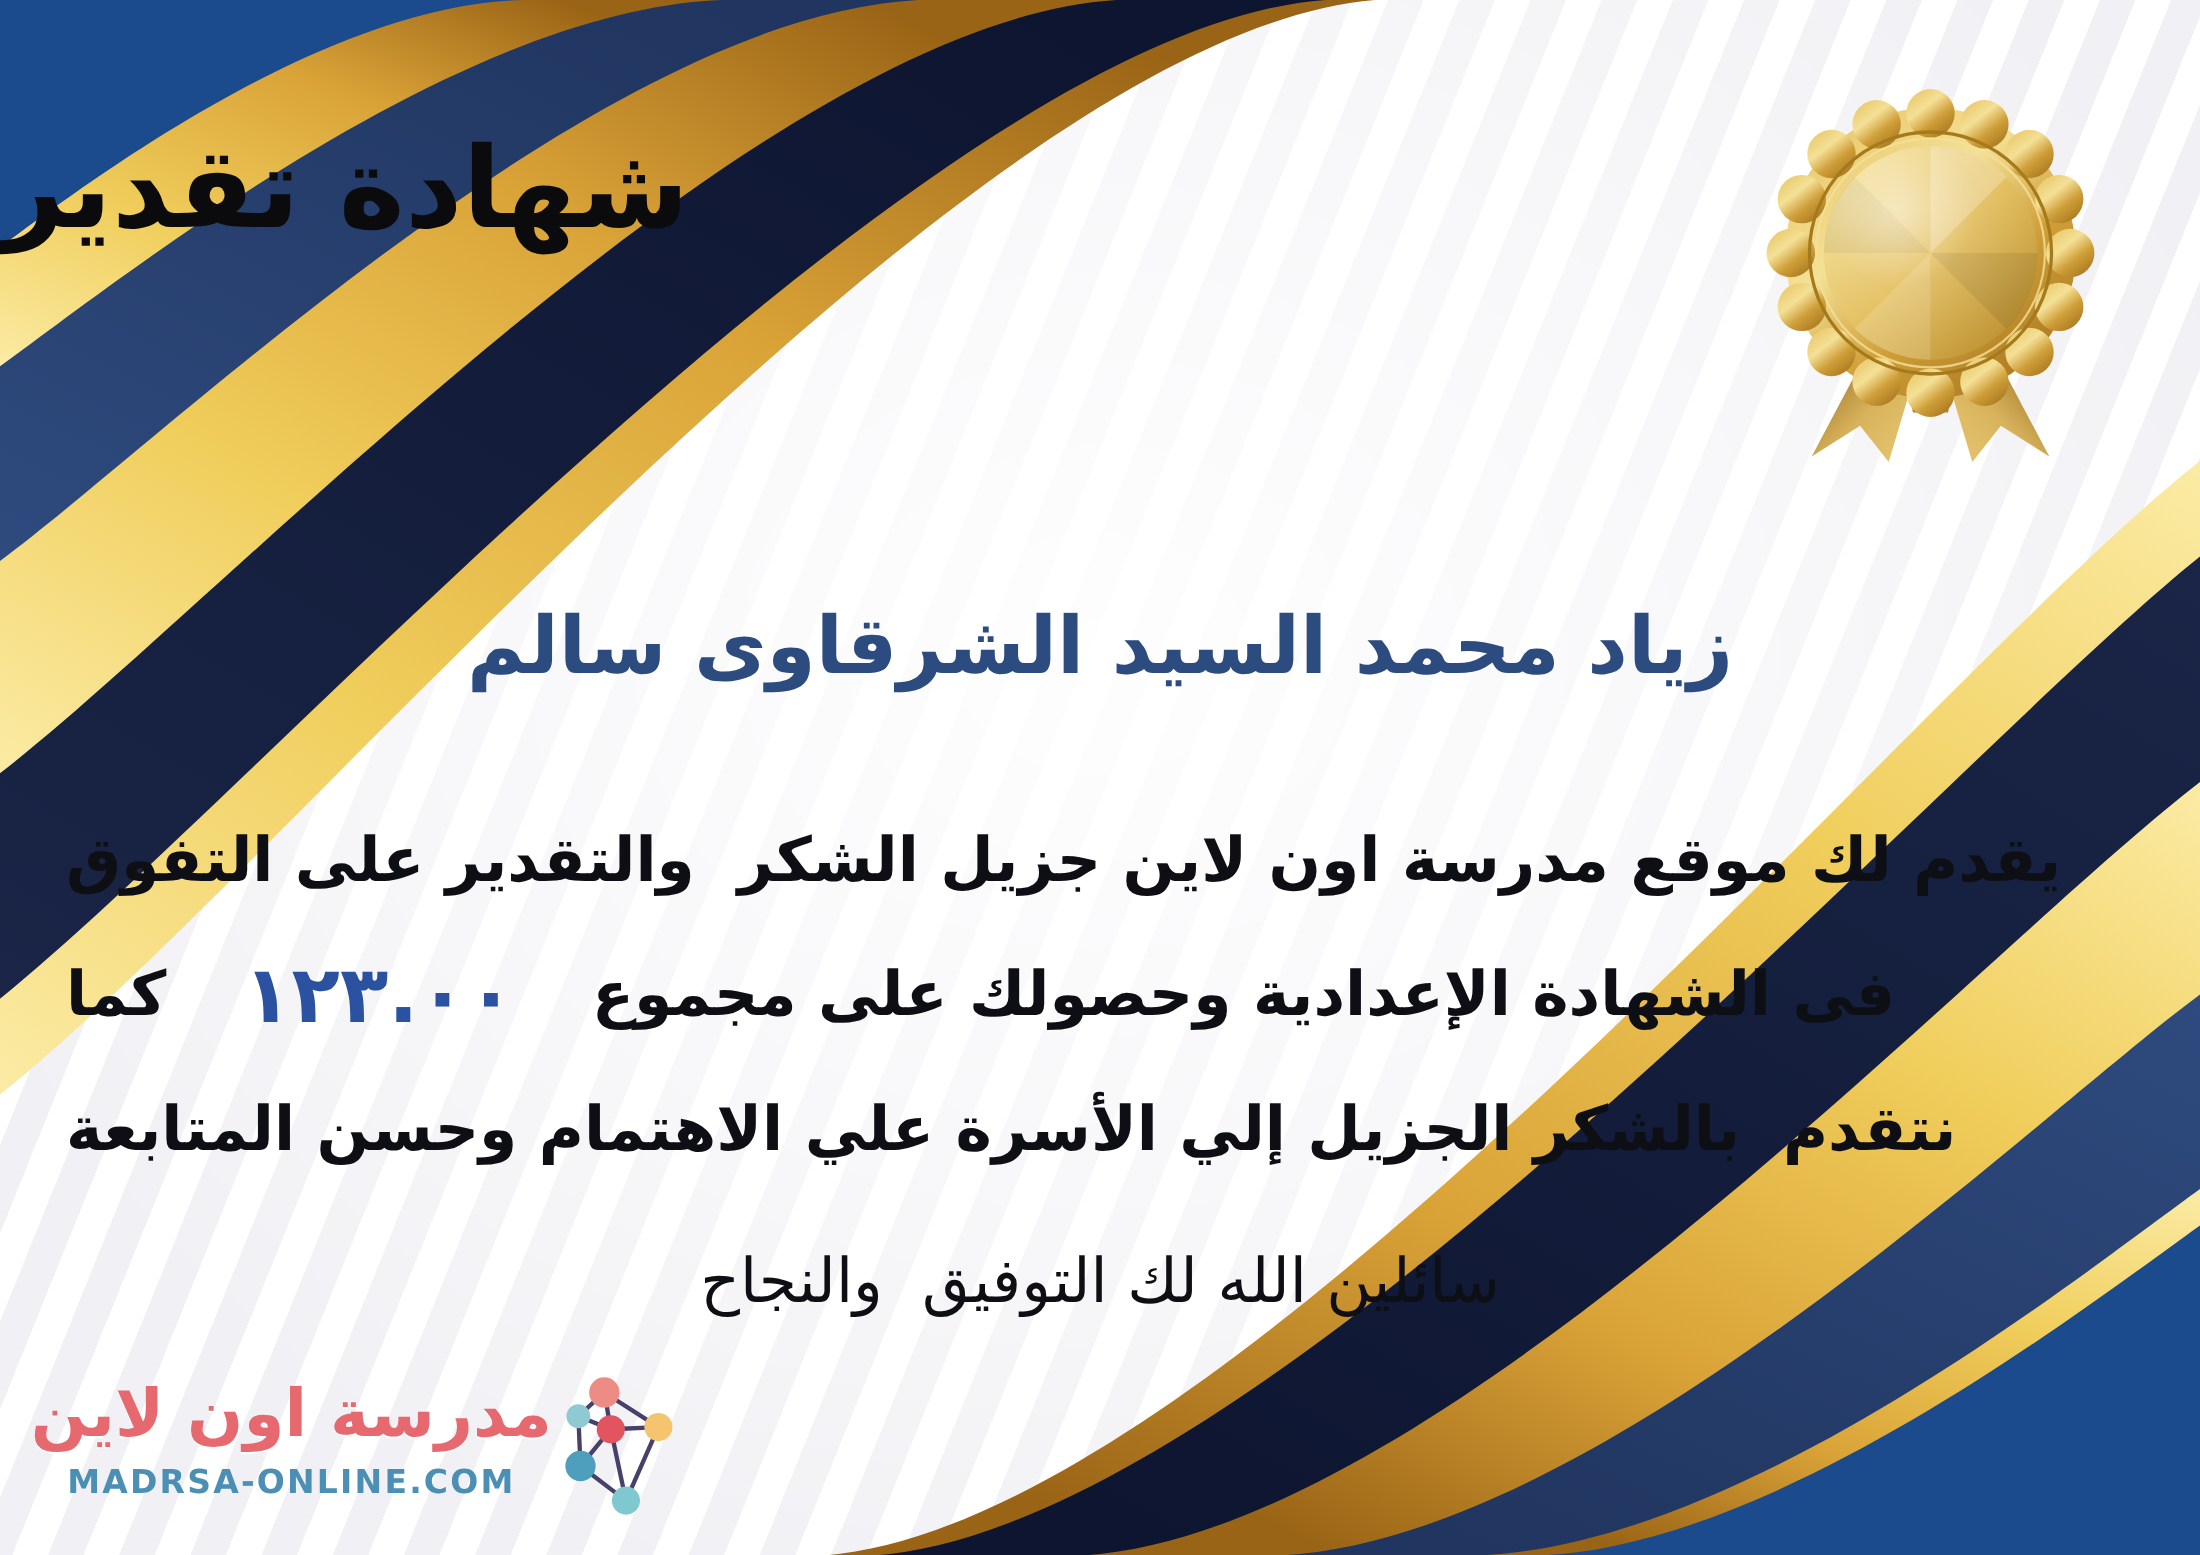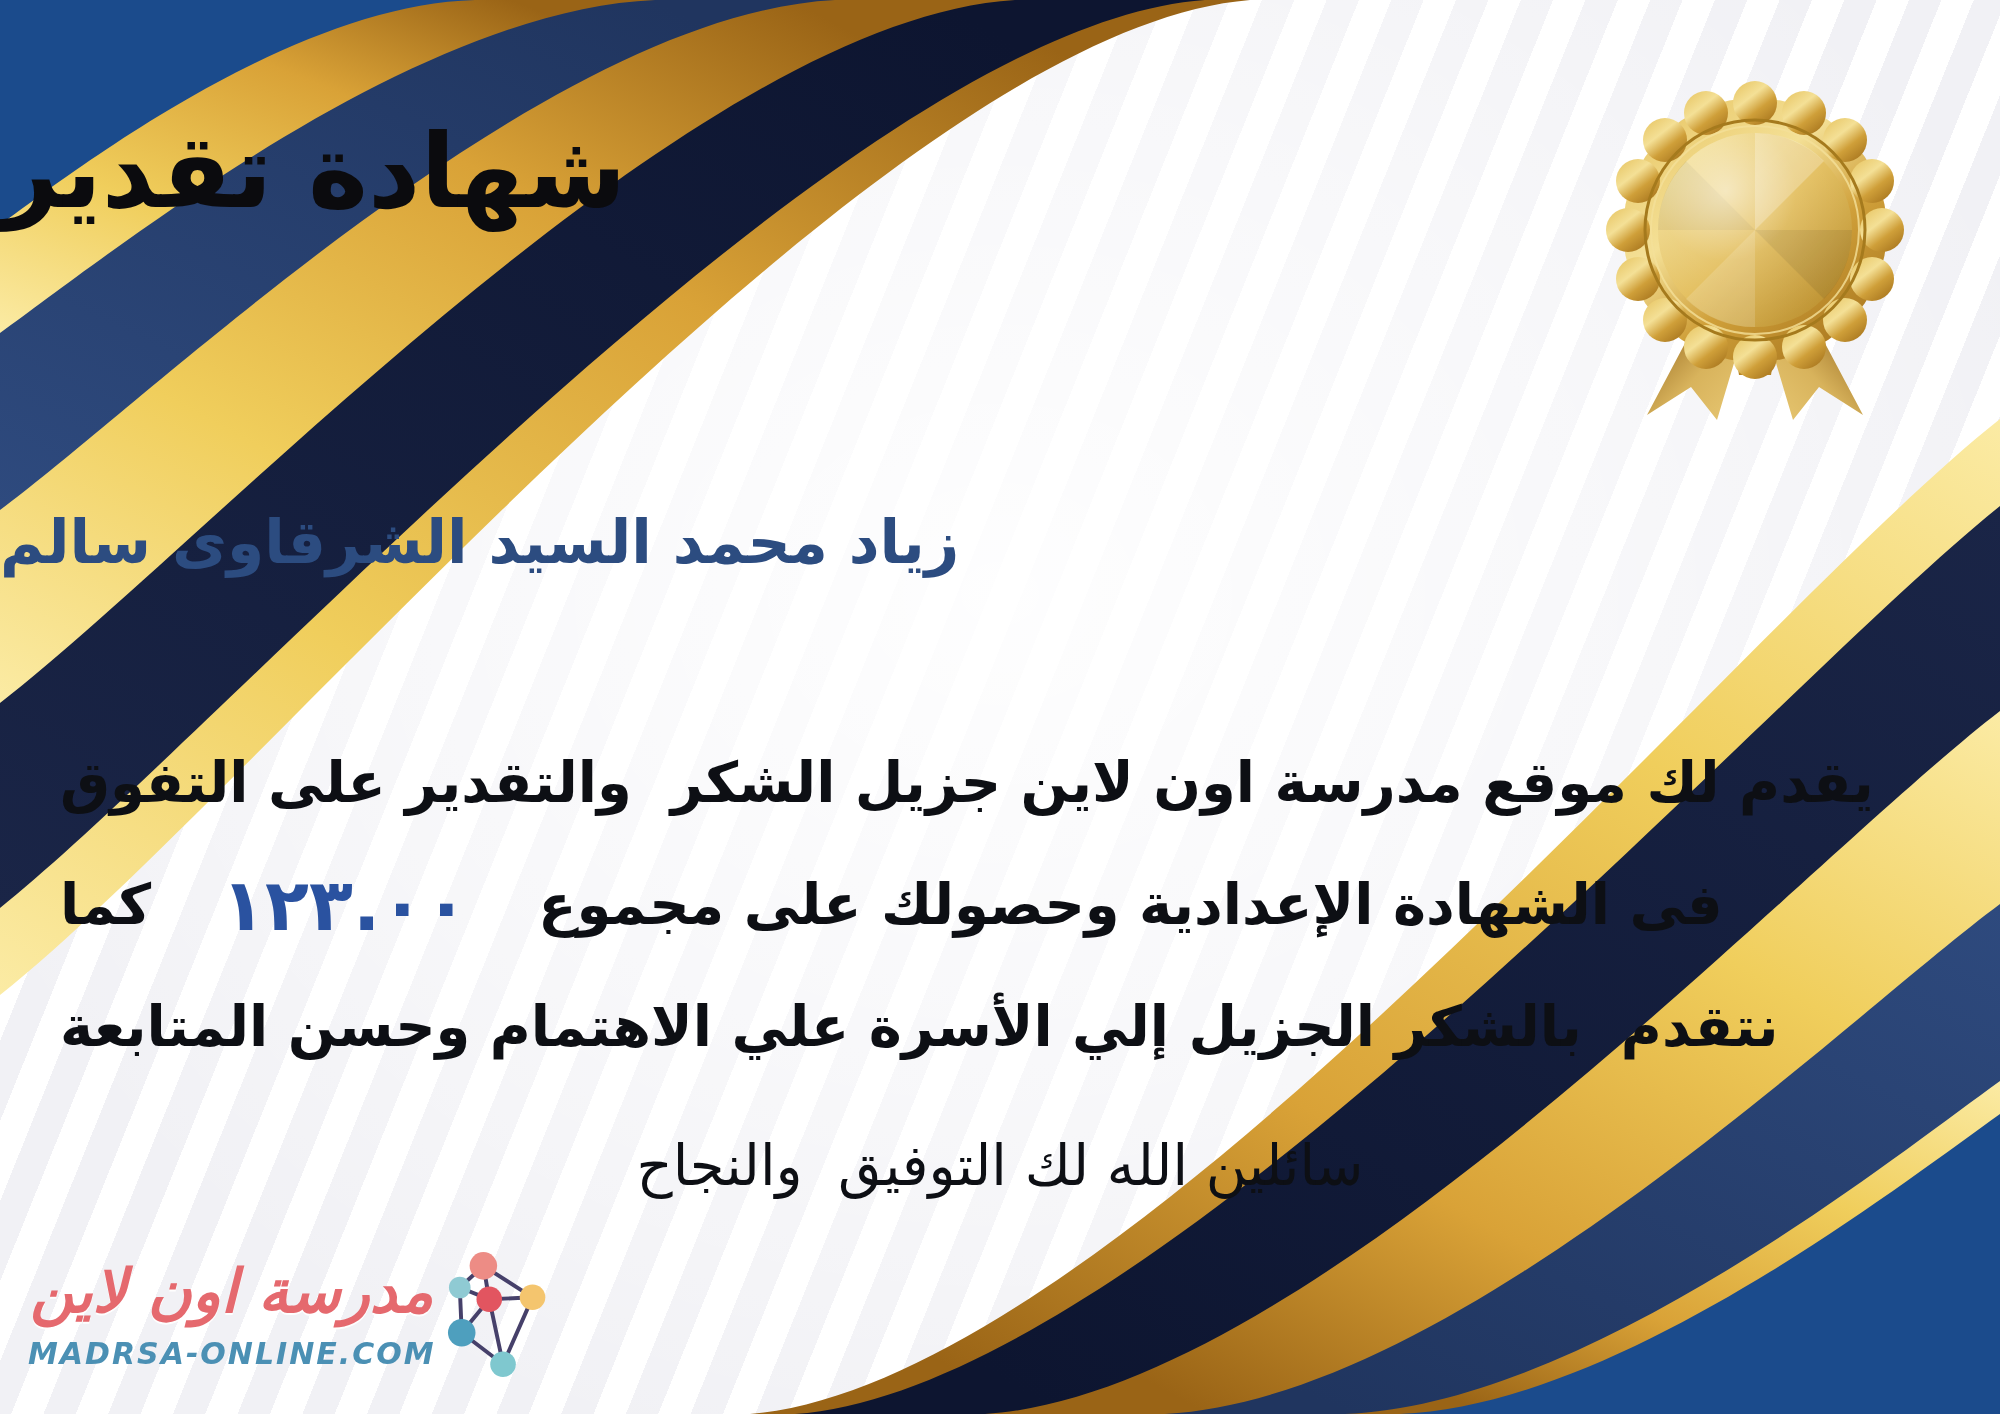--- a/index.html
+++ b/index.html
@@ -17,22 +17,22 @@
   .corner-decor{position:absolute;inset:0;width:100%;height:100%;}
 
   
   .pre{white-space:pre-wrap;}
   .title{
     position:absolute;top:92px;left:0;width:100%;margin:0;
     text-align:left;font-size:102px;line-height:160px;font-weight:700;
     color:var(--title-black,#0b0b0e);letter-spacing:1px;
   }
   .student-name{
-    position:absolute;top:467px;left:0;width:100%;
-    text-align:left;font-size:60px;line-height:150px;font-weight:700;
+    position:absolute;top:512px;left:0;width:100%;
+    text-align:center;font-size:72px;line-height:150px;font-weight:700;
     color:var(--name-blue,#2c4c80);
   }
   .body-text{
     position:absolute;top:722px;left:3%;width:94%;text-align:left;
     font-weight:700;color:var(--body-black,#0d0f14);
   }
   .body-text .line{margin:0;font-size:56px;line-height:122px;}
   .score{
     display:inline-block;font-size:72px;line-height:1;font-weight:700;
     color:var(--score-blue,#2a52a0);margin:0 70px;vertical-align:-6px;
@@ -41,23 +41,22 @@
     position:absolute;top:1106px;left:0;width:100%;text-align:center;
     font-size:56px;line-height:120px;font-weight:400;color:var(--body-black,#0d0f14);
   }
 
   
   .medal{position:absolute;left:1595px;top:75px;width:320px;height:360px;}
   .medal svg{width:100%;height:100%;display:block;}
 
   
   .logo{
-    position:absolute;left:28px;top:1248px;display:flex;align-items:center;gap:10px;
+    position:absolute;left:28px;top:1248px;display:flex;align-items:flex-start;gap:10px;
     direction:ltr;
-    font-style:italic;
   }
   .logo-text{display:flex;flex-direction:column;align-items:center;}
   .logo-ar{
     font-size:60px;line-height:74px;font-weight:700;color:var(--logo-coral,#e5696e);
     direction:rtl;text-shadow:0 2px 0 rgba(255,255,255,.9);
   }
   .logo-en{
     font-size:30px;line-height:52px;font-weight:700;color:var(--logo-teal,#4b90b4);
     letter-spacing:2px;
   }

